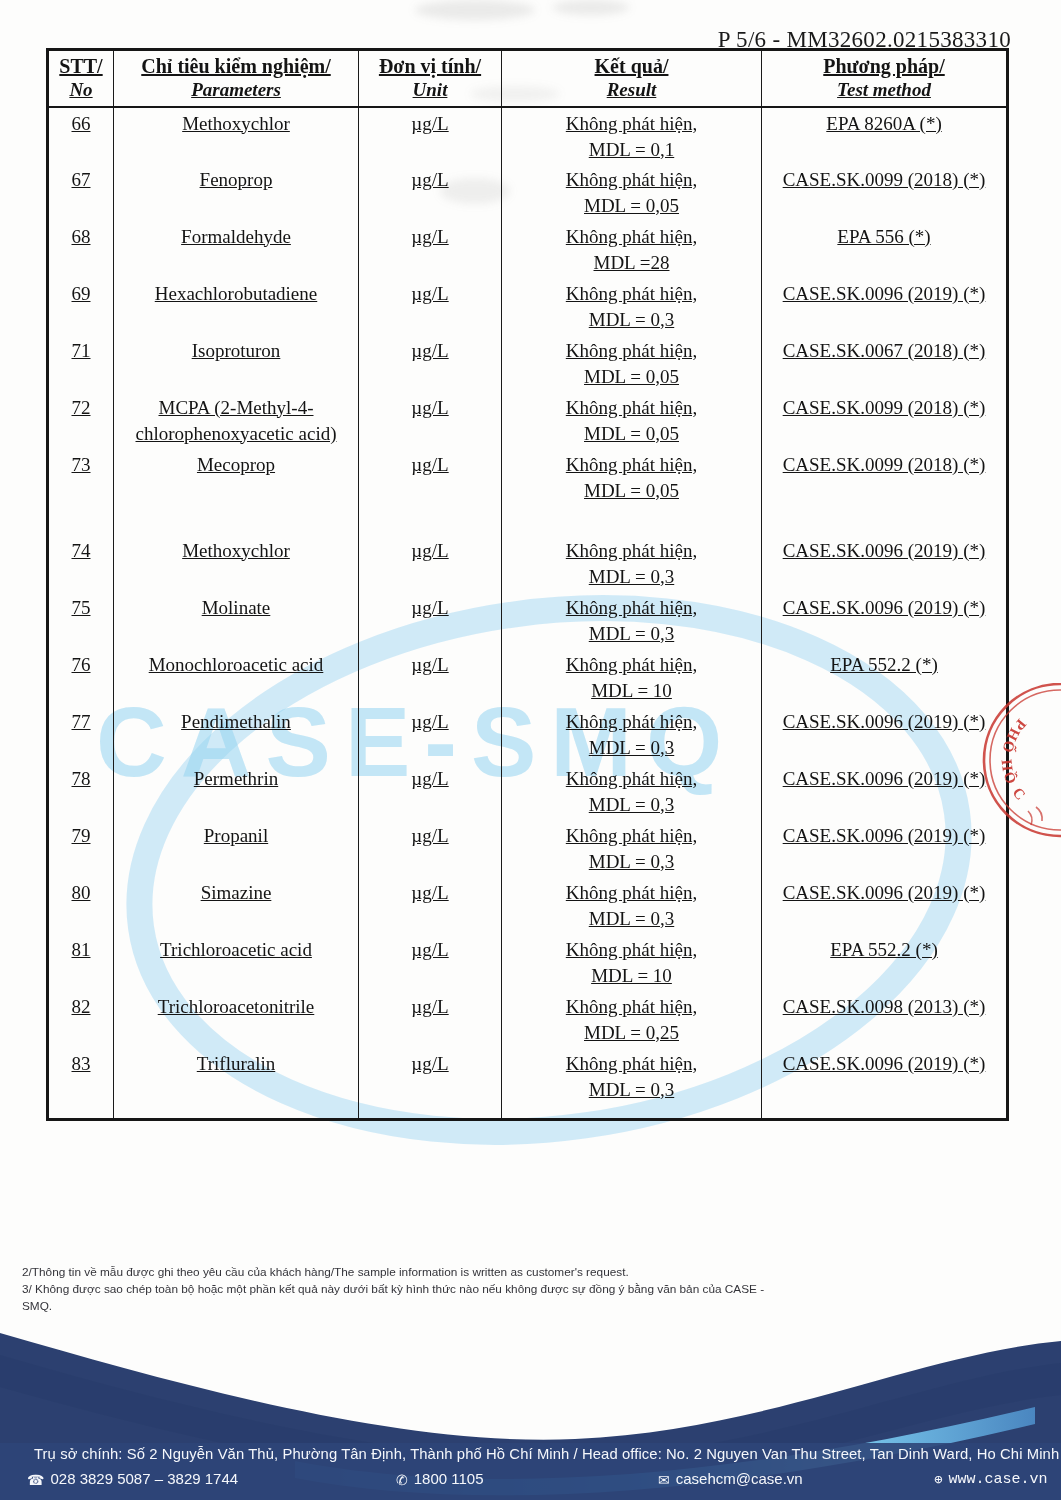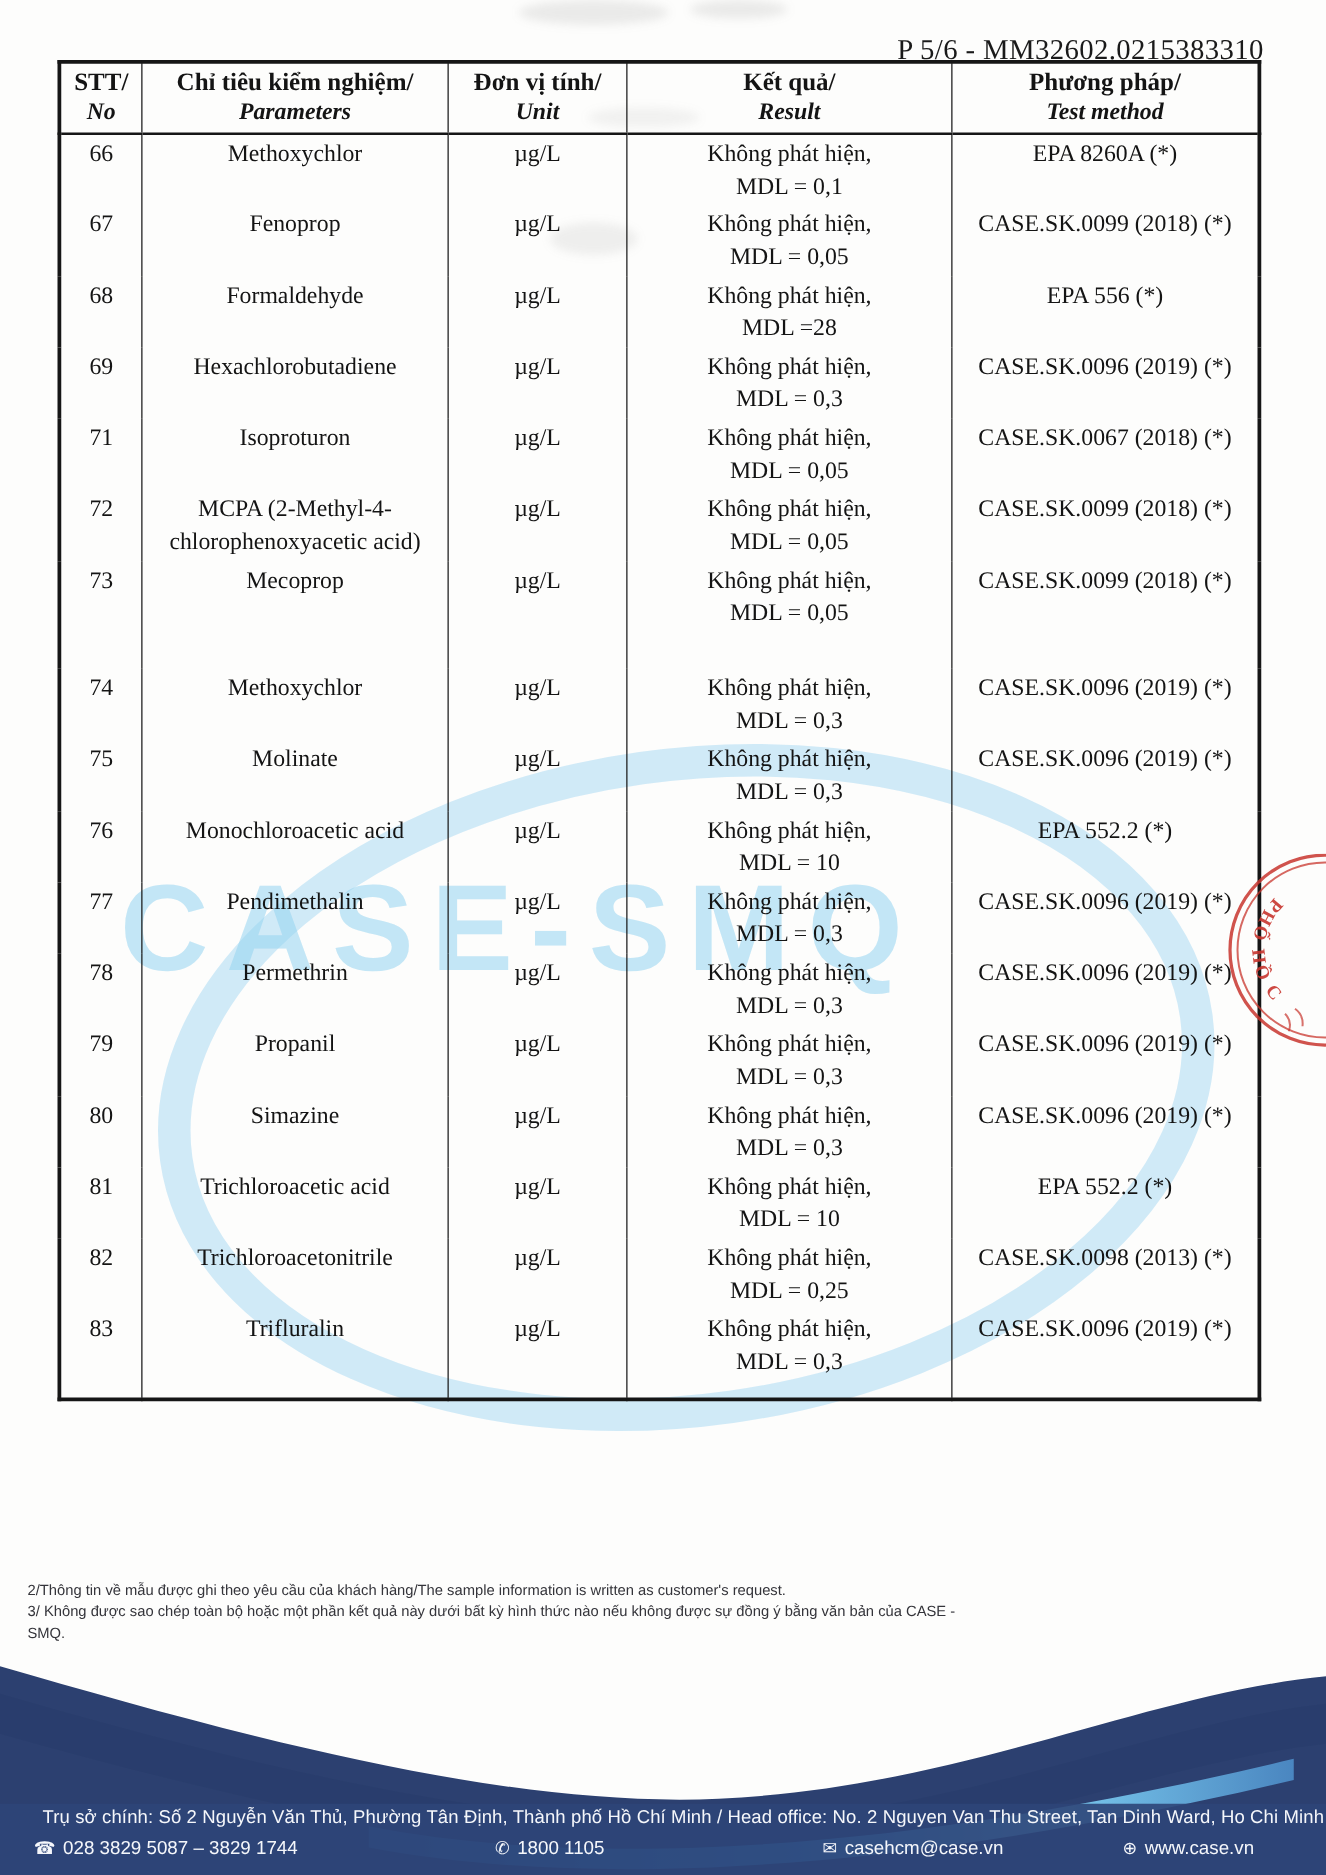--- a/index.html
+++ b/index.html
@@ -24,21 +24,21 @@
   .wm-layer{position:absolute;left:4px;top:0;width:1061px;height:1500px;z-index:1;pointer-events:none;border-radius:28px;}
   .wm-text{
     position:absolute;left:92px;top:686px;font-family:"Liberation Sans",sans-serif;
     font-size:98px;font-weight:bold;letter-spacing:14px;color:rgba(148,211,241,0.55);
     white-space:nowrap;
   }
 
   
   table.results{
     position:absolute;left:46px;top:48px;width:960px;z-index:2;
-    border-collapse:collapse;table-layout:fixed;background:transparent;
+    border-collapse:collapse;table-layout:fixed;background:transparent;text-decoration:underline;
   }
   table.results, table.results th, table.results td{box-sizing:border-box;}
   table.results{border:3px solid #161616;}
   table.results thead tr{height:57px;}
   table.results th{
     border-bottom:2.5px solid #161616;vertical-align:middle;text-align:center;padding:0;
   }
   table.results th:not(:first-child), table.results td:not(:first-child){border-left:1.6px solid #1a1a1a;}
   .th-vi{font-size:20px;font-weight:bold;line-height:24px;}
   .th-en{font-size:19px;font-weight:bold;font-style:italic;line-height:24px;}
@@ -58,21 +58,21 @@
     font-family:"Liberation Sans",sans-serif;font-size:11.8px;line-height:17px;color:#34343a;
   }
   .fn-strong{font-weight:600;letter-spacing:0.1px;}
 
   
   .footer-art{position:absolute;left:0;top:1325px;z-index:2;}
   .footer-text{position:absolute;left:0;top:0;width:1061px;height:1500px;z-index:4;pointer-events:none;
     font-family:"Liberation Sans",sans-serif;color:#f5f7fb;}
   .addr{position:absolute;left:34px;top:1446px;width:1010px;font-size:14.8px;letter-spacing:0.1px;white-space:nowrap;}
   .contact{position:absolute;top:1470px;font-size:15px;white-space:nowrap;}
-  .c-phone{left:27px;} .c-hotline{left:396px;} .c-email{left:658px;} .c-web{left:898px;}
+  .c-phone{left:27px;} .c-hotline{left:396px;} .c-email{left:658px;} .c-web{left:934px;font-family:Liberation Mono, monospace;}
   .cicon{display:inline-block;margin-right:6px;font-size:14px;transform:translateY(0.5px);}
 </style>
 </head>
 <body>
 
 <div class="page">
 
   <div class="artifact a1"></div>
   <div class="artifact a2"></div>
   <div class="artifact a3"></div>

